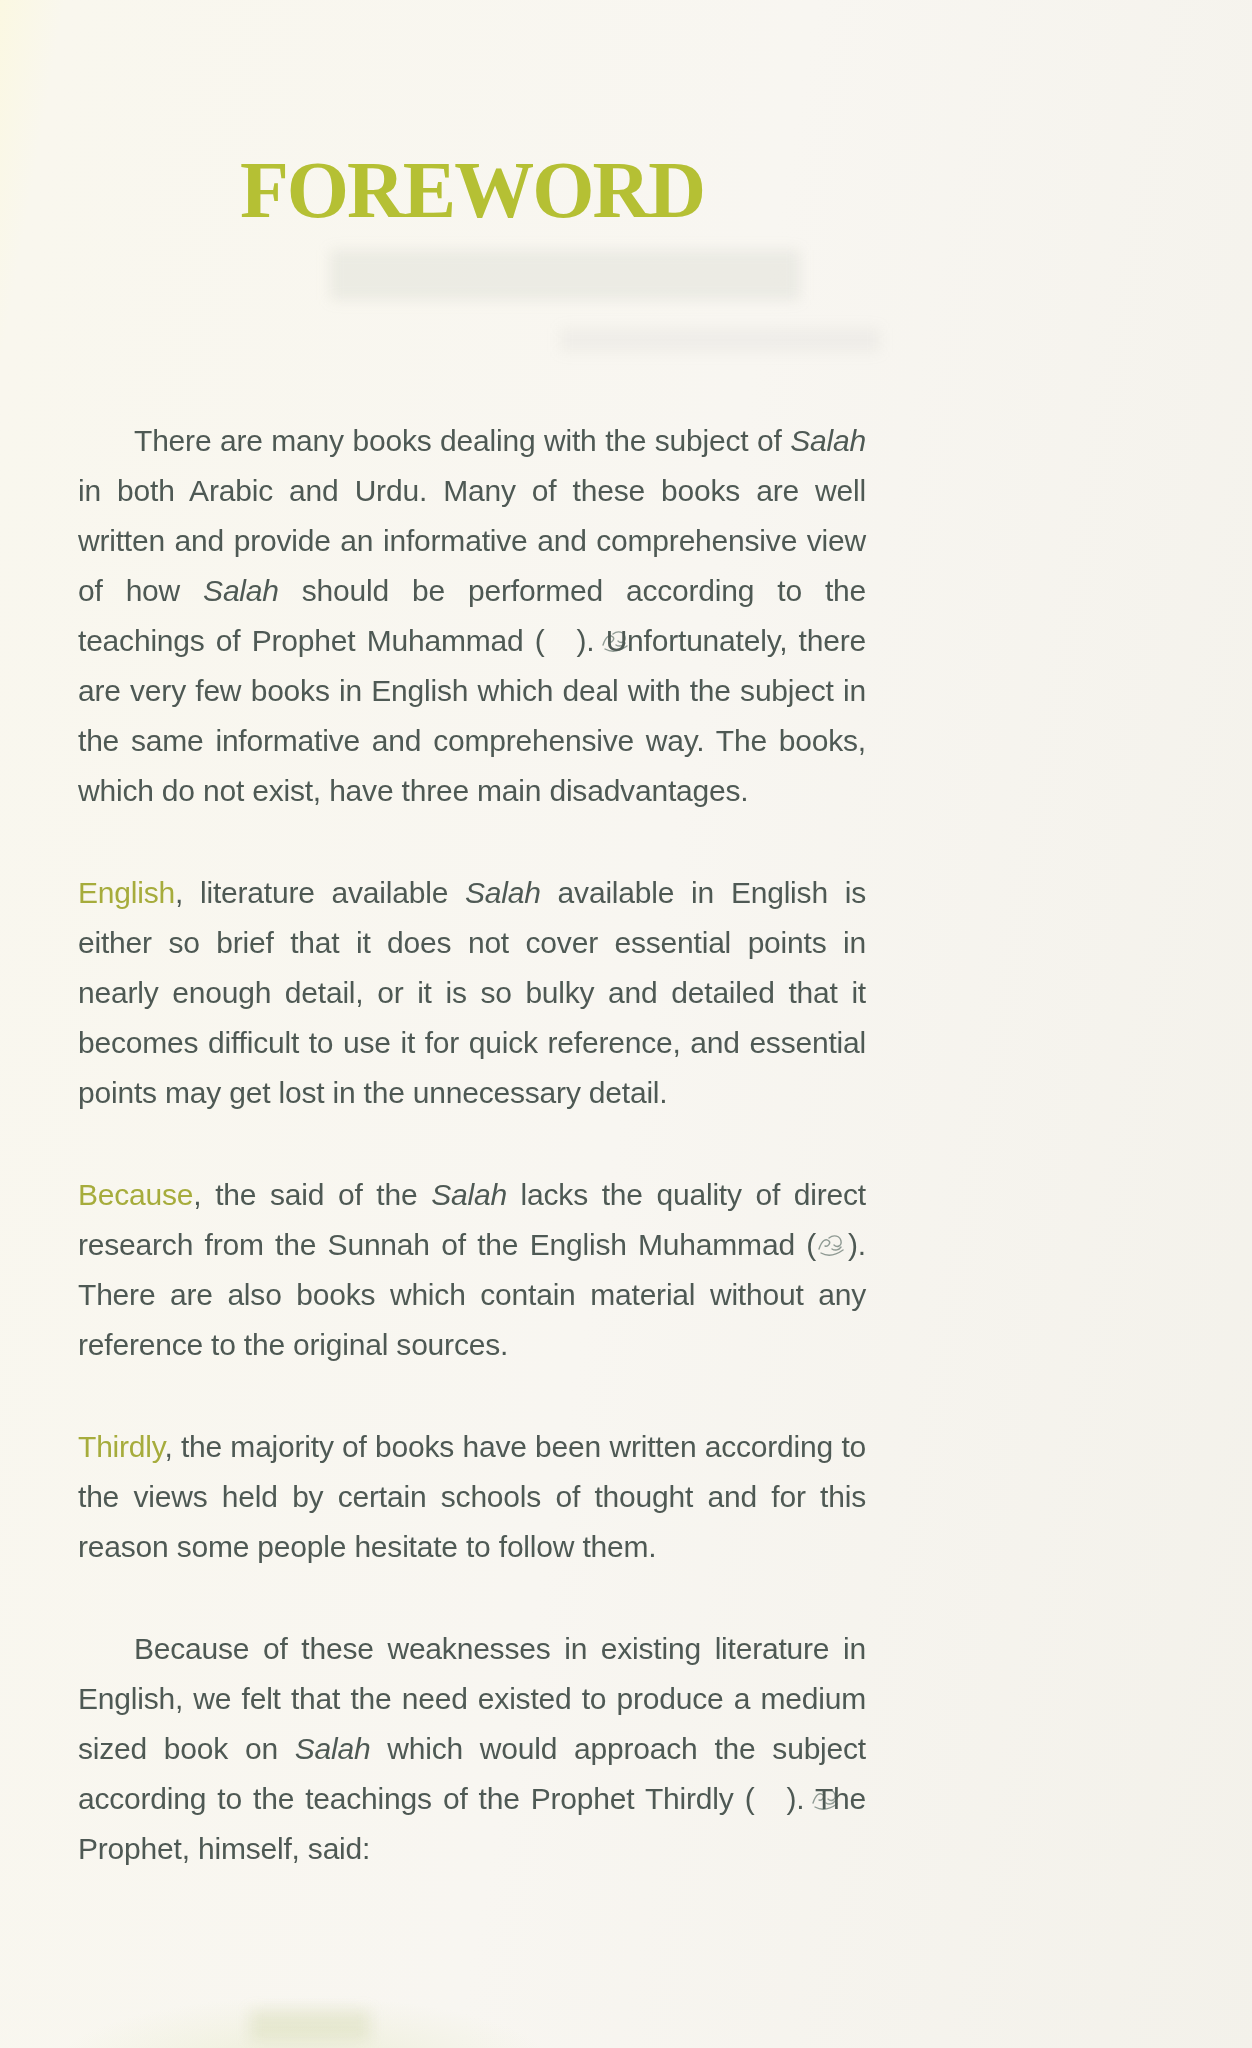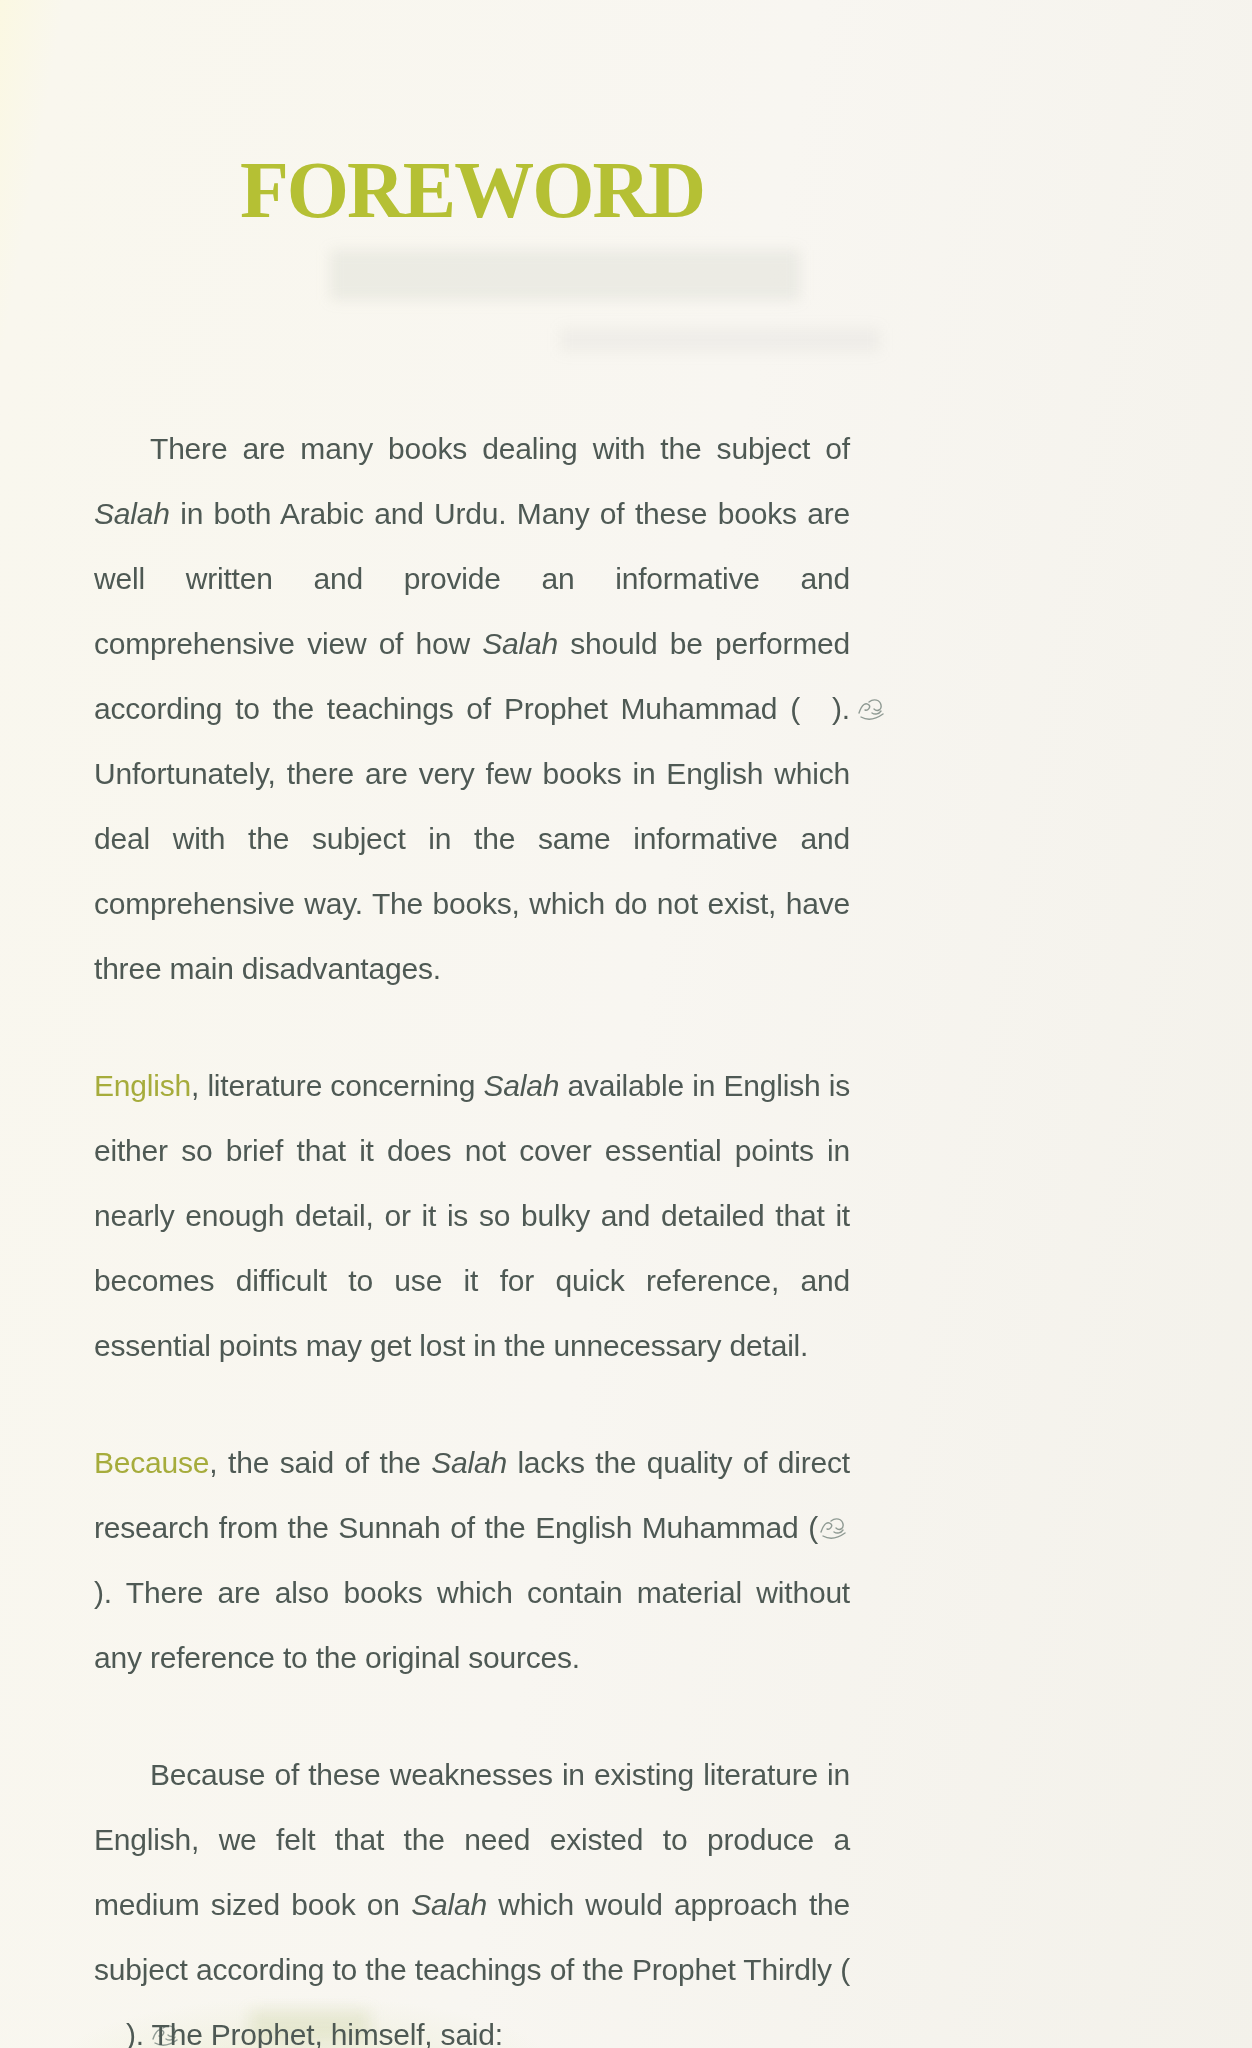--- a/index.html
+++ b/index.html
@@ -26,23 +26,23 @@
     text-align:center;
     font-family:"Liberation Serif","DejaVu Serif",serif;
     font-weight:700;
     font-size:80px;
     line-height:1;
     letter-spacing:-2px;
     color:var(--title-green,#b5c034);
   }
   .body-block{margin-top:186px;}
   .para{
-    margin:0 16px 52px;
+    margin:0 0 52px;
     font-size:30px;
-    line-height:65px;
+    line-height:50px;
     letter-spacing:-0.2px;
     color:var(--body-text,#4e5954);
     text-align:justify;
   }
   .para.indent{text-indent:56px;}
   .it{font-style:italic;}
   .kw{color:var(--keyword-green,#a6ac3c);}
   .pbuh{display:inline-block;width:32px;height:26px;vertical-align:-3px;line-height:0;}
 </style>
 </head>
@@ -57,29 +57,30 @@
     <h1 class="title">FOREWORD</h1>
     <div class="body-block">
         <p class="para indent"><span>There are many books dealing with the subject of </span><span class="it">Salah</span><span> in both Arabic and Urdu. Many of these books are well written and provide an informative and comprehensive view of how </span><span class="it">Salah</span><span> should be performed according to the teachings of Prophet Muhammad (</span><span class="pbuh"><svg width="30" height="26" viewBox="0 0 30 26" aria-hidden="true">
               <g fill="none" stroke="#8f9a93" stroke-width="1.4" stroke-linecap="round">
                 <path d="M3 17 C6 8, 10 6, 13 9 C15 11, 12 15, 9 14"></path>
                 <path d="M13 6 C18 2, 24 4, 25 9 C26 14, 21 16, 18 13"></path>
                 <path d="M5 21 C12 25, 20 23, 27 18"></path>
                 <path d="M16 17 C19 19, 23 18, 25 15"></path>
               </g>
             </svg></span><span>). Unfortunately, there are very few books in English which deal with the subject in the same informative and comprehensive way. The books, which do not exist, have three main disadvantages.</span></p>
-        <p class="para"><span class="kw">English</span><span>, literature concerning </span><span class="it">Salah</span><span> available in English is either so brief that it does not cover essential points in nearly enough detail, or it is so bulky and detailed that it becomes difficult to use it for quick reference, and essential points may get lost in the unnecessary detail.</span></p>
+        <p class="para"><span class="kw">English</span><span>, literature available </span><span class="it">Salah</span><span> available in English is either so brief that it does not cover essential points in nearly enough detail, or it is so bulky and detailed that it becomes difficult to use it for quick reference, and essential points may get lost in the unnecessary detail.</span></p>
         <p class="para"><span class="kw">Because</span><span>, the said of the </span><span class="it">Salah</span><span> lacks the quality of direct research from the Sunnah of the English Muhammad (</span><span class="pbuh"><svg width="30" height="26" viewBox="0 0 30 26" aria-hidden="true">
               <g fill="none" stroke="#8f9a93" stroke-width="1.4" stroke-linecap="round">
                 <path d="M3 17 C6 8, 10 6, 13 9 C15 11, 12 15, 9 14"></path>
                 <path d="M13 6 C18 2, 24 4, 25 9 C26 14, 21 16, 18 13"></path>
                 <path d="M5 21 C12 25, 20 23, 27 18"></path>
                 <path d="M16 17 C19 19, 23 18, 25 15"></path>
               </g>
             </svg></span><span>). There are also books which contain material without any reference to the original sources.</span></p>
+        <p class="para"><span class="kw">Thirdly</span><span>, the majority of books have been written according to the views held by certain schools of thought and for this reason some people hesitate to follow them.</span></p>
         <p class="para indent"><span>Because of these weaknesses in existing literature in English, we felt that the need existed to produce a medium sized book on </span><span class="it">Salah</span><span> which would approach the subject according to the teachings of the Prophet Thirdly (</span><span class="pbuh"><svg width="30" height="26" viewBox="0 0 30 26" aria-hidden="true">
               <g fill="none" stroke="#8f9a93" stroke-width="1.4" stroke-linecap="round">
                 <path d="M3 17 C6 8, 10 6, 13 9 C15 11, 12 15, 9 14"></path>
                 <path d="M13 6 C18 2, 24 4, 25 9 C26 14, 21 16, 18 13"></path>
                 <path d="M5 21 C12 25, 20 23, 27 18"></path>
                 <path d="M16 17 C19 19, 23 18, 25 15"></path>
               </g>
             </svg></span><span>). The Prophet, himself, said:</span></p>
       </div>
   </div>

